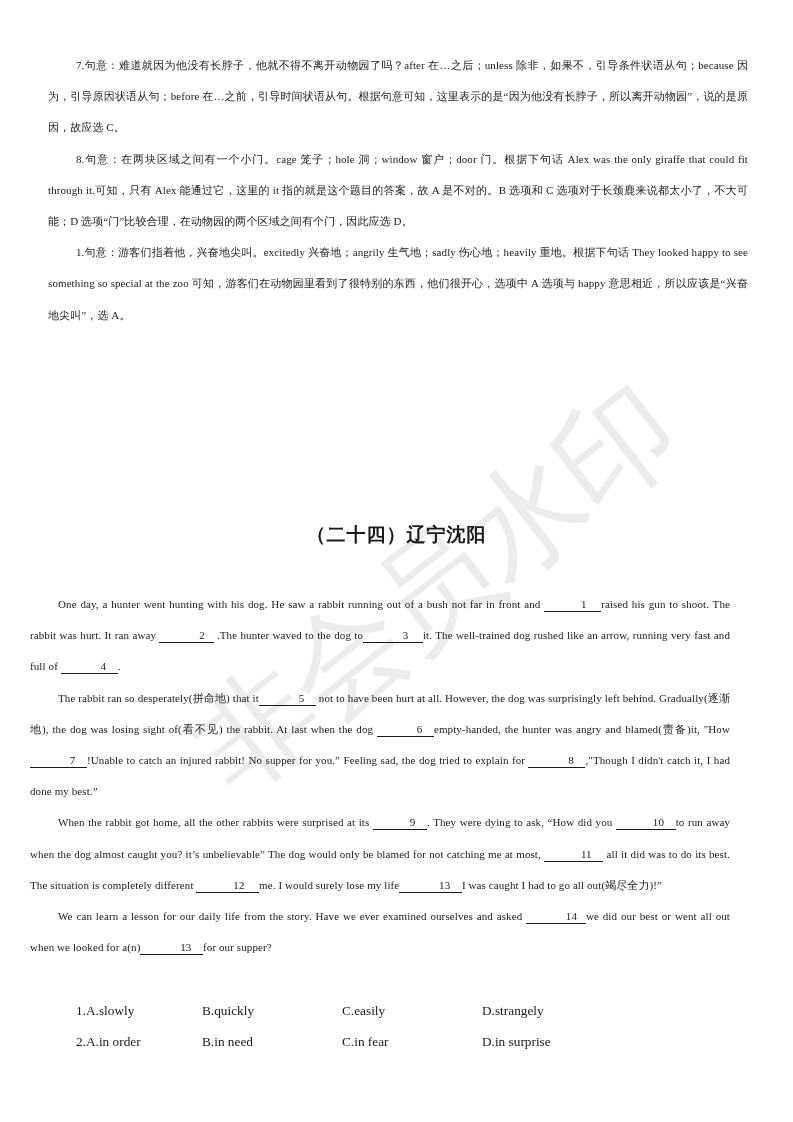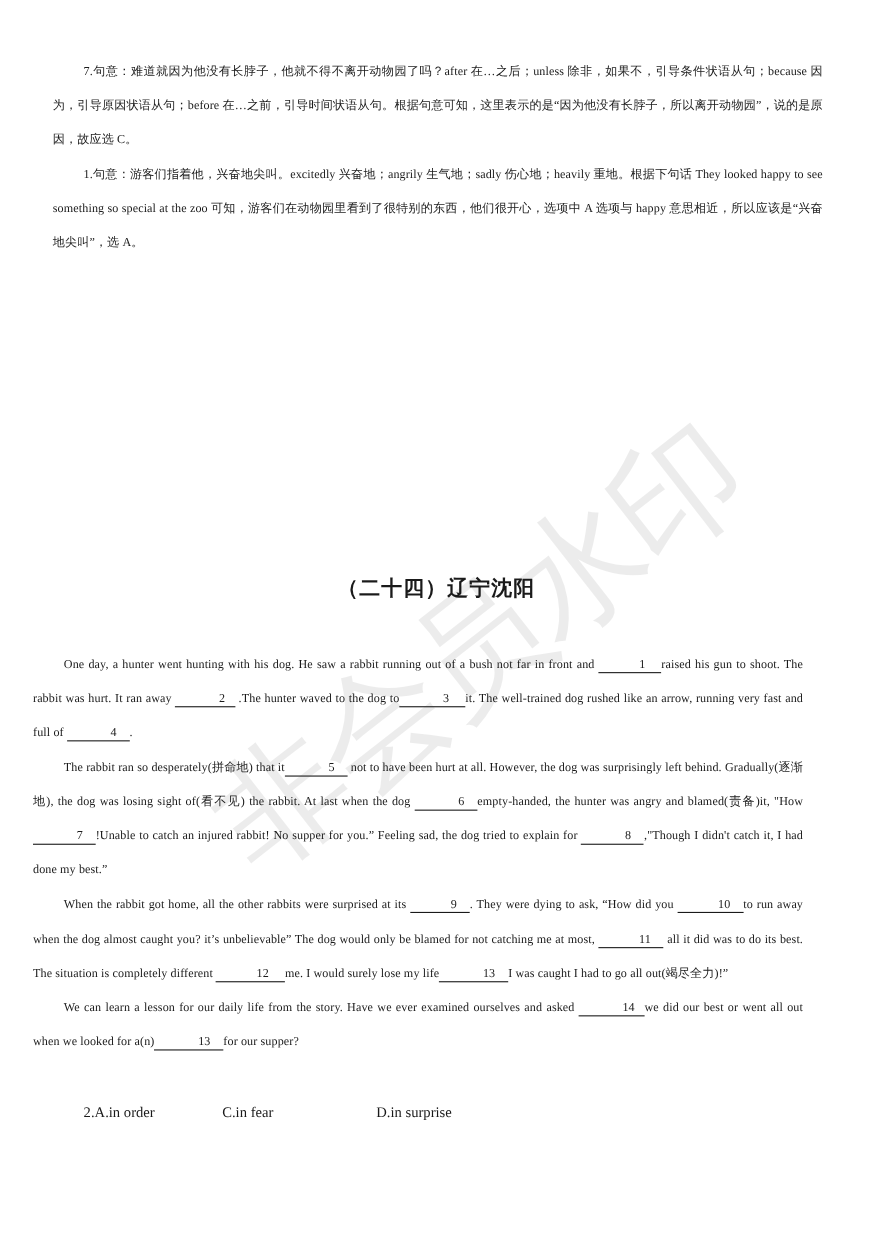--- a/index.html
+++ b/index.html
@@ -85,34 +85,42 @@
       user-select: none;
     }
   </style>
 </head>
 <body>
 
 <div class="watermark">非会员水印</div>
 
 <div class="page">
   <p class="para">7.句意：难道就因为他没有长脖子，他就不得不离开动物园了吗？after 在…之后；unless 除非，如果不，引导条件状语从句；because 因为，引导原因状语从句；before 在…之前，引导时间状语从句。根据句意可知，这里表示的是“因为他没有长脖子，所以离开动物园”，说的是原因，故应选 C。</p>
+  <p class="para">8.句意：在两块区域之间有一个小门。cage  笼子；hole 洞；window 窗户；door 门。根据下句话 Alex was the only giraffe that could fit through it.可知，只有 Alex 能通过它，这里的 it 指的就是这个题目的答案，故 A 是不对的。B 选项和 C 选项对于长颈鹿来说都太小了，不大可能；D 选项“门”比较合理，在动物园的两个区域之间有个门，因此应选 D。</p>
   <p class="para">1.句意：游客们指着他，兴奋地尖叫。excitedly 兴奋地；angrily 生气地；sadly 伤心地；heavily 重地。根据下句话 They looked happy to see something so special at the zoo 可知，游客们在动物园里看到了很特别的东西，他们很开心，选项中 A 选项与 happy 意思相近，所以应该是“兴奋地尖叫”，选 A。</p>
 </div>
 
 <h2 class="section-title">（二十四）辽宁沈阳</h2>
 
 <div class="passage">
   <p class="para"><span>One day, a hunter went hunting with his dog. He saw a rabbit running out of a bush not far in front and </span><span class="blank">&nbsp;<span>1</span>&nbsp;&nbsp;&nbsp;</span><span>raised his gun to shoot. The rabbit was hurt. It ran away </span><span class="blank">&nbsp;&nbsp;<span>2</span>&nbsp;</span><span> .The hunter waved to the dog to</span><span class="blank">&nbsp;&nbsp;<span>3</span>&nbsp;&nbsp;&nbsp;</span><span>it. The well-trained dog rushed like an arrow, running very fast and full of </span><span class="blank">&nbsp;&nbsp;<span>4</span>&nbsp;&nbsp;</span><span>.</span></p>
 
   <p class="para"><span>The rabbit ran so desperately(拼命地) that it</span><span class="blank">&nbsp;&nbsp;<span>5</span>&nbsp;&nbsp;</span><span> not to have been hurt at all. However, the dog was surprisingly left behind. Gradually(逐渐地), the dog was losing sight of(看不见) the rabbit. At last when the dog </span><span class="blank">&nbsp;&nbsp;<span>6</span>&nbsp;&nbsp;</span><span>empty-handed, the hunter was angry and blamed(责备)it, "How</span><span class="blank">&nbsp;&nbsp;<span>7</span>&nbsp;&nbsp;</span><span>!Unable to catch an injured rabbit! No supper for you.” Feeling sad, the dog tried to explain for </span><span class="blank">&nbsp;&nbsp;<span>8</span>&nbsp;&nbsp;</span><span>,"Though I didn't catch it, I had done my best.”</span></p>
 
   <p class="para"><span>When the rabbit got home, all the other rabbits were surprised at its </span><span class="blank">&nbsp;<span>9</span>&nbsp;&nbsp;</span><span>. They were dying to ask, “How did you </span><span class="blank">&nbsp;<span>10</span>&nbsp;&nbsp;</span><span>to run away when the dog almost caught you? it’s unbelievable” The dog would only be blamed for not catching me at most, </span><span class="blank">&nbsp;<span>11</span>&nbsp;&nbsp;</span><span> all it did was to do its best. The situation is completely different </span><span class="blank">&nbsp;<span>12</span>&nbsp;&nbsp;&nbsp;</span><span>me. I would surely lose my life</span><span class="blank">&nbsp;&nbsp;<span>13</span>&nbsp;&nbsp;</span><span>I was caught I had to go all out(竭尽全力)!”</span></p>
 
   <p class="para"><span>We can learn a lesson for our daily life from the story. Have we ever examined ourselves and asked </span><span class="blank">&nbsp;&nbsp;<span>14</span>&nbsp;</span><span>we did our best or went all out when we looked for a(n)</span><span class="blank">&nbsp;&nbsp;<span>13</span>&nbsp;&nbsp;</span><span>for our supper?</span></p>
 </div>
 
 <div class="options">
   <div class="opt-row">
+    <span class="c0">1.A.slowly</span>
+    <span class="c1">B.quickly</span>
+    <span class="c2">C.easily</span>
+    <span class="c3">D.strangely</span>
+  </div>
+  <div class="opt-row">
     <span class="c0">2.A.in order</span>
+    <span class="c1">B.in need</span>
     <span class="c2">C.in fear</span>
     <span class="c3">D.in surprise</span>
   </div>
 </div>
 
 </body></html>

